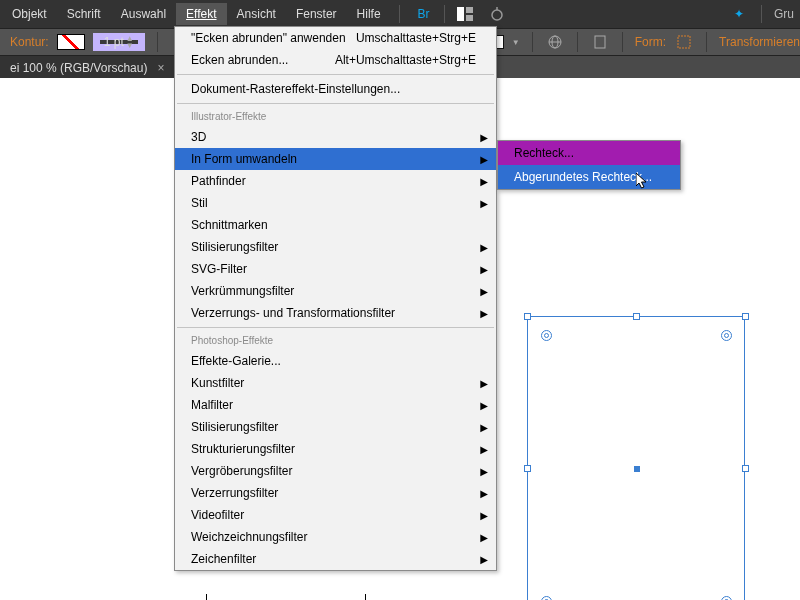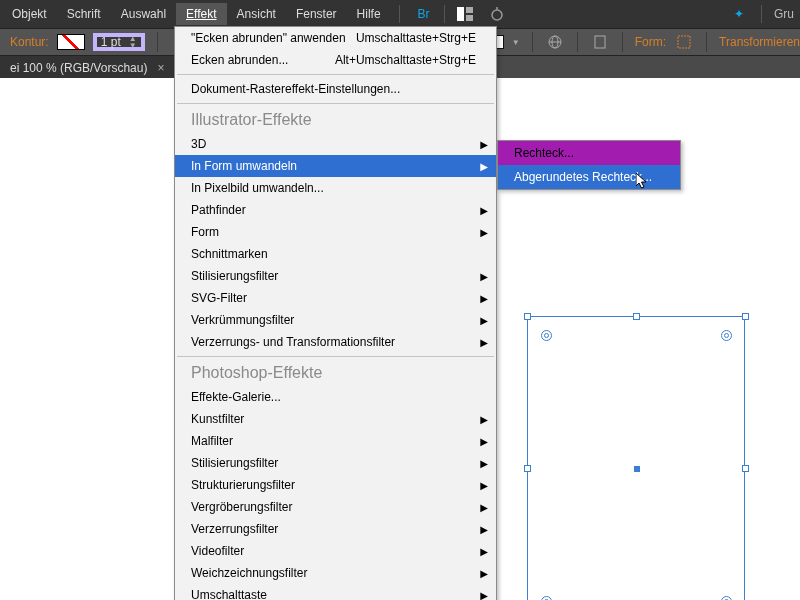--- a/index.html
+++ b/index.html
@@ -8,40 +8,40 @@
 .menubar { height:28px; background:#333; display:flex; align-items:center; padding-left:2px; color:#ddd; }
 .menubar .mi { padding:4px 10px; cursor:default; }
 .menubar .mi.open { background:#555; color:#fff;text-decoration:underline; }
 .menubar .spacer { flex:1; }
 .menubar .icon { width:22px; height:22px; margin:0 5px; display:flex; align-items:center; justify-content:center; color:#0ea5e9; }
 .menubar .righttxt { color:#bbb; padding:0 6px; }
 
 .toolbar { height:28px; background:#535353; display:flex; align-items:center; padding-left:10px; color:#ccc; gap:8px; border-top:1px solid #222; border-bottom:1px solid #222;}
 .toolbar .lbl { color:#d87f2a; }
 .stroke-swatch { width:28px; height:16px; border:1px solid #000; background:linear-gradient(45deg,#fff 45%,#f00 45%,#f00 55%,#fff 55%); }
-.pt-box { width:52px; height:18px; background:#3a3a3a; border:4px solid #c4b5fd; color:#ddd; display:flex; align-items:center; padding:0 4px; justify-content:space-between;}
+.pt-box { width:52px; height:18px; background:#3a3a3a; border:7px solid #c4b5fd; color:#ddd; display:flex; align-items:center; padding:0 4px; justify-content:space-between;}
 .pt-box .arrs { font-size:8px; line-height:7px; color:#aaa; }
 .toolbar .sep { width:1px; height:20px; background:#3a3a3a; margin:0 4px; }
 .stil-swatch { width:24px; height:14px; background:#fff; border:1px solid #111; }
 .toolbar .btn { width:20px; height:20px; display:flex; align-items:center; justify-content:center; color:#aaa; }
 .toolbar .link { color:#d87f2a; cursor:default; }
 
 .tabbar { height:24px; background:#4a4a4a; display:flex; align-items:flex-start; }
 .doc-tab { height:24px; background:#333; color:#ddd; display:flex; align-items:center; padding:0 10px; gap:10px; }
 .doc-tab .x { color:#aaa; }
 
 .canvas { position:absolute; left:0; top:78px; right:0; bottom:0; background:#fff; }
 
 
 .dropdown { position:absolute; top:26px; left:174px; width:323px; background:#f2f2f2; border:1px solid #8a8a8a; box-shadow:2px 2px 4px rgba(0,0,0,.25); }
 .dropdown .row { padding:4px 30px 4px 16px; color:#000; display:flex; align-items:center; position:relative; font-size:12px; }
-.dropdown .row.highlight { background:#2f6fd1; color:#ffffff; }
+.dropdown .row.highlight { background:#2f6fd1; color:#000000; }
 .dropdown .row.shortcut span.sc { position:absolute; right:20px; color:#000; }
 .dropdown .divider { height:1px; background:#c4c4c4; margin:3px 2px; }
-.dropdown .header { color:#8a8a8a; padding:4px 16px; font-size:16px; }
+.dropdown .header { color:#8a8a8a; padding:4px 16px; font-size:10px; }
 .dropdown .arrow { position:absolute; right:8px; font-size:10px; }
 
 .submenu { position:absolute; top:140px; left:497px; width:184px; background:#a21caf; border:1px solid #8a8a8a; box-shadow:2px 2px 4px rgba(0,0,0,.25); }
 .submenu .row { padding:5px 20px 5px 16px; color:#000; position:relative; }
 .submenu .row.highlight { background:#2f6fd1; color:#fff; }
 
 
 .cursor { position:absolute; top:173px; left:636px; width:14px; height:18px; pointer-events:none; }
 
 
@@ -161,27 +161,26 @@
   <div class="divider"></div>
   <div class="header">Illustrator-Effekte</div>
   <div class="row">
       <span>3D</span>
       <span class="arrow">▶</span>
     </div>
   <div class="row highlight">
       <span>In Form umwandeln</span>
       <span class="arrow">▶</span>
     </div>
-  <div class="row">In Pixelbild umwandeln...</div>
   <div class="row">
       <span>Pathfinder</span>
       <span class="arrow">▶</span>
     </div>
   <div class="row">
-      <span>Form</span>
+      <span>Stil</span>
       <span class="arrow">▶</span>
     </div>
   <div class="row">Schnittmarken</div>
   <div class="row">
       <span>Stilisierungsfilter</span>
       <span class="arrow">▶</span>
     </div>
   <div class="row">
       <span>SVG-Filter</span>
       <span class="arrow">▶</span>
@@ -223,21 +222,21 @@
     </div>
   <div class="row">
       <span>Videofilter</span>
       <span class="arrow">▶</span>
     </div>
   <div class="row">
       <span>Weichzeichnungsfilter</span>
       <span class="arrow">▶</span>
     </div>
   <div class="row">
-      <span>Umschalttaste</span>
+      <span>Zeichenfilter</span>
       <span class="arrow">▶</span>
     </div>
 </div>
 
 <div class="submenu">
   <div class="row">Rechteck...</div>
   <div class="row highlight">Abgerundetes Rechteck...</div>
 </div>
 
 <svg class="cursor" viewBox="0 0 14 18">

